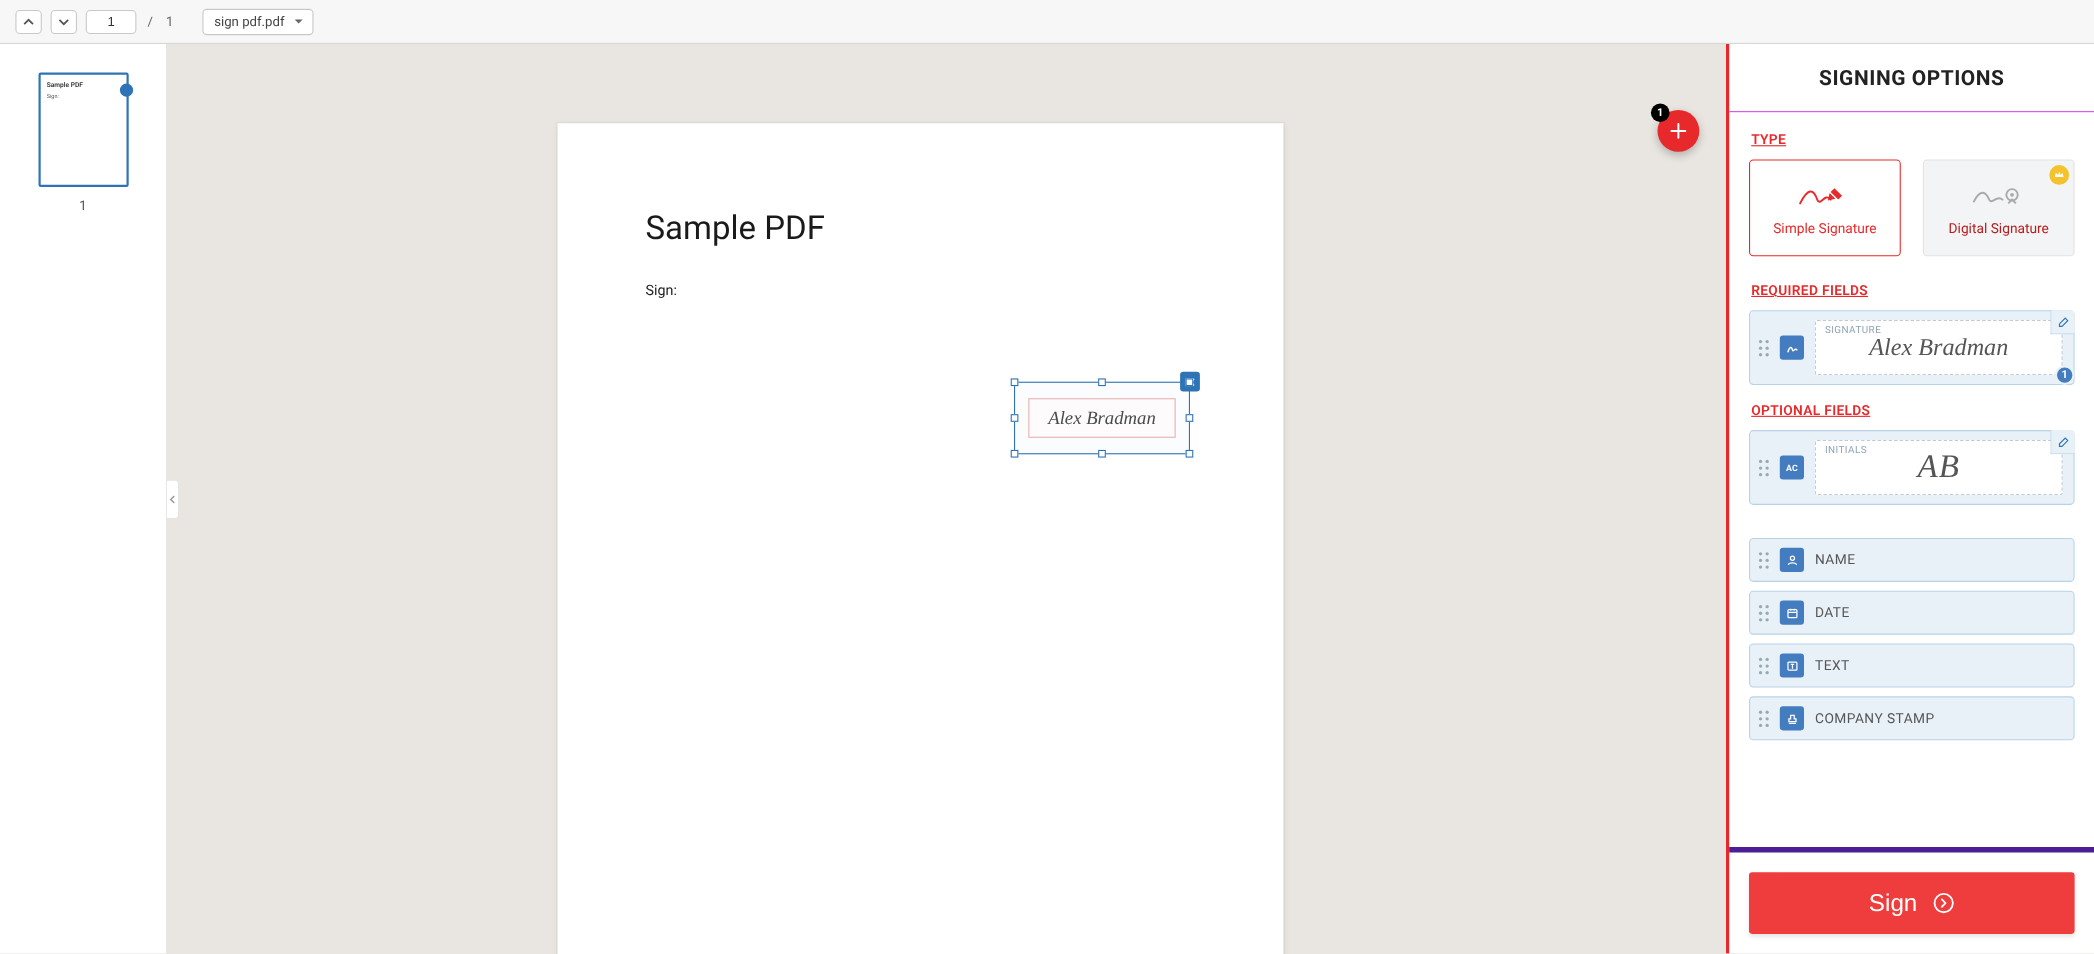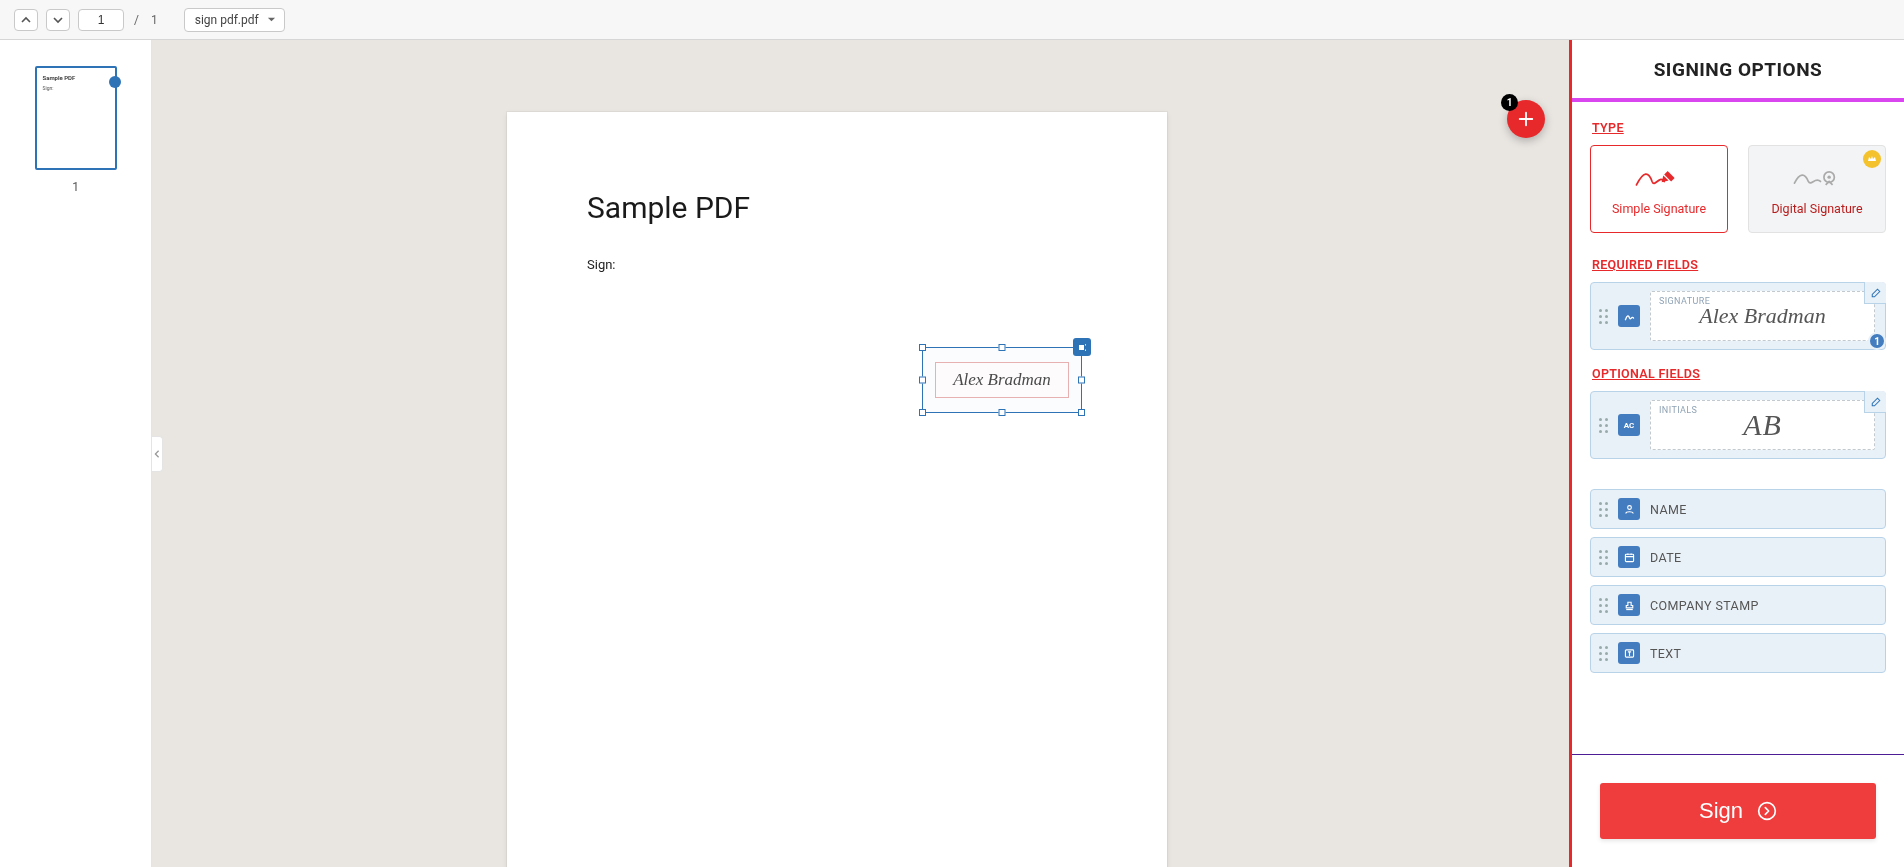--- a/index.html
+++ b/index.html
@@ -126,21 +126,21 @@
     display:flex;align-items:center;justify-content:center;
     font-family:"Brush Script MT","Segoe Script",cursive;font-size:17px;color:#4a4a4a;font-style:italic;
   }
 
   
   .options{
     width:335px;flex:0 0 335px;background:#fff;border-left:3px solid var(--red);
     display:flex;flex-direction:column;
   }
   .options-header{
-    height:62px;flex:0 0 62px;border-bottom:4px solid #d946ef;
+    height:62px;flex:0 0 62px;border-bottom:1px solid #d946ef;
     display:flex;align-items:center;justify-content:center;
     font-size:19px;font-weight:700;letter-spacing:.5px;color:#222;
   }
   .options-body{flex:1 1 auto;overflow-y:auto;padding:18px 18px 0;}
   .section-title{font-size:12.5px;font-weight:600;letter-spacing:.3px;color:var(--red);margin:0 0 10px 2px;text-decoration:underline;}
 
   .type-row{display:flex;gap:20px;margin-bottom:24px;}
   .type-card{
     flex:1 1 50%;height:88px;border:1px solid #e2e2e2;border-radius:4px;background:#f3f4f5;
     display:flex;flex-direction:column;align-items:center;justify-content:center;cursor:pointer;
@@ -193,21 +193,21 @@
   }
 
   .field-small{
     border:1px solid var(--blue-border);border-radius:4px;background:var(--blue-light);
     height:40px;display:flex;align-items:center;gap:10px;padding:0 0 0 8px;margin-bottom:8px;cursor:grab;
   }
   .field-small .label{font-size:12.5px;letter-spacing:.4px;color:#555;}
 
   .spacer-sm{height:14px;}
 
-  .options-footer{padding:28px;border-top:1px solid #4c1d95;}
+  .options-footer{padding:18px;border-top:5px solid #4c1d95;}
   .sign-btn{
     width:100%;height:56px;border:none;border-radius:3px;background:var(--red-soft);color:#fff;
     font-size:22px;display:flex;align-items:center;justify-content:center;gap:14px;cursor:pointer;
     box-shadow:0 2px 4px rgba(0,0,0,.1);
   }
   .sign-btn svg{width:20px;height:20px;}
 </style>
 </head>
 <body>
 
@@ -416,43 +416,43 @@
         <div class="drag-dots">
             <span></span>
             <span></span>
             <span></span>
             <span></span>
             <span></span>
             <span></span>
           </div>
         <div class="type-chip">
           <svg viewBox="0 0 16 16">
+              <rect x="3" y="3.5" width="10" height="9" rx="1" fill="none" stroke="#fff" stroke-width="1.4"></rect>
+              <path d="M6 6 H10 M8 6 V11" stroke="#fff" stroke-width="1.4"></path>
+            </svg>
+        </div>
+        <span class="label">TEXT</span>
+      </div>
+
+      <div class="field-small">
+        <div class="drag-dots">
+            <span></span>
+            <span></span>
+            <span></span>
+            <span></span>
+            <span></span>
+            <span></span>
+          </div>
+        <div class="type-chip">
+          <svg viewBox="0 0 16 16">
               <path d="M6 4 H10 V8 H12 V11 H4 V8 H6 Z" fill="none" stroke="#fff" stroke-width="1.4"></path>
               <path d="M4 13 H12" stroke="#fff" stroke-width="1.4"></path>
             </svg>
         </div>
         <span class="label">COMPANY STAMP</span>
-      </div>
-
-      <div class="field-small">
-        <div class="drag-dots">
-            <span></span>
-            <span></span>
-            <span></span>
-            <span></span>
-            <span></span>
-            <span></span>
-          </div>
-        <div class="type-chip">
-          <svg viewBox="0 0 16 16">
-              <rect x="3" y="3.5" width="10" height="9" rx="1" fill="none" stroke="#fff" stroke-width="1.4"></rect>
-              <path d="M6 6 H10 M8 6 V11" stroke="#fff" stroke-width="1.4"></path>
-            </svg>
-        </div>
-        <span class="label">TEXT</span>
       </div>
 
     </div>
 
     <div class="options-footer">
       <button class="sign-btn">
         <span>Sign</span>
         <svg viewBox="0 0 24 24">
             <circle cx="12" cy="12" r="10" fill="none" stroke="#fff" stroke-width="2"></circle>
             <path d="M10 8 L14 12 L10 16" fill="none" stroke="#fff" stroke-width="2" stroke-linecap="round" stroke-linejoin="round"></path>

